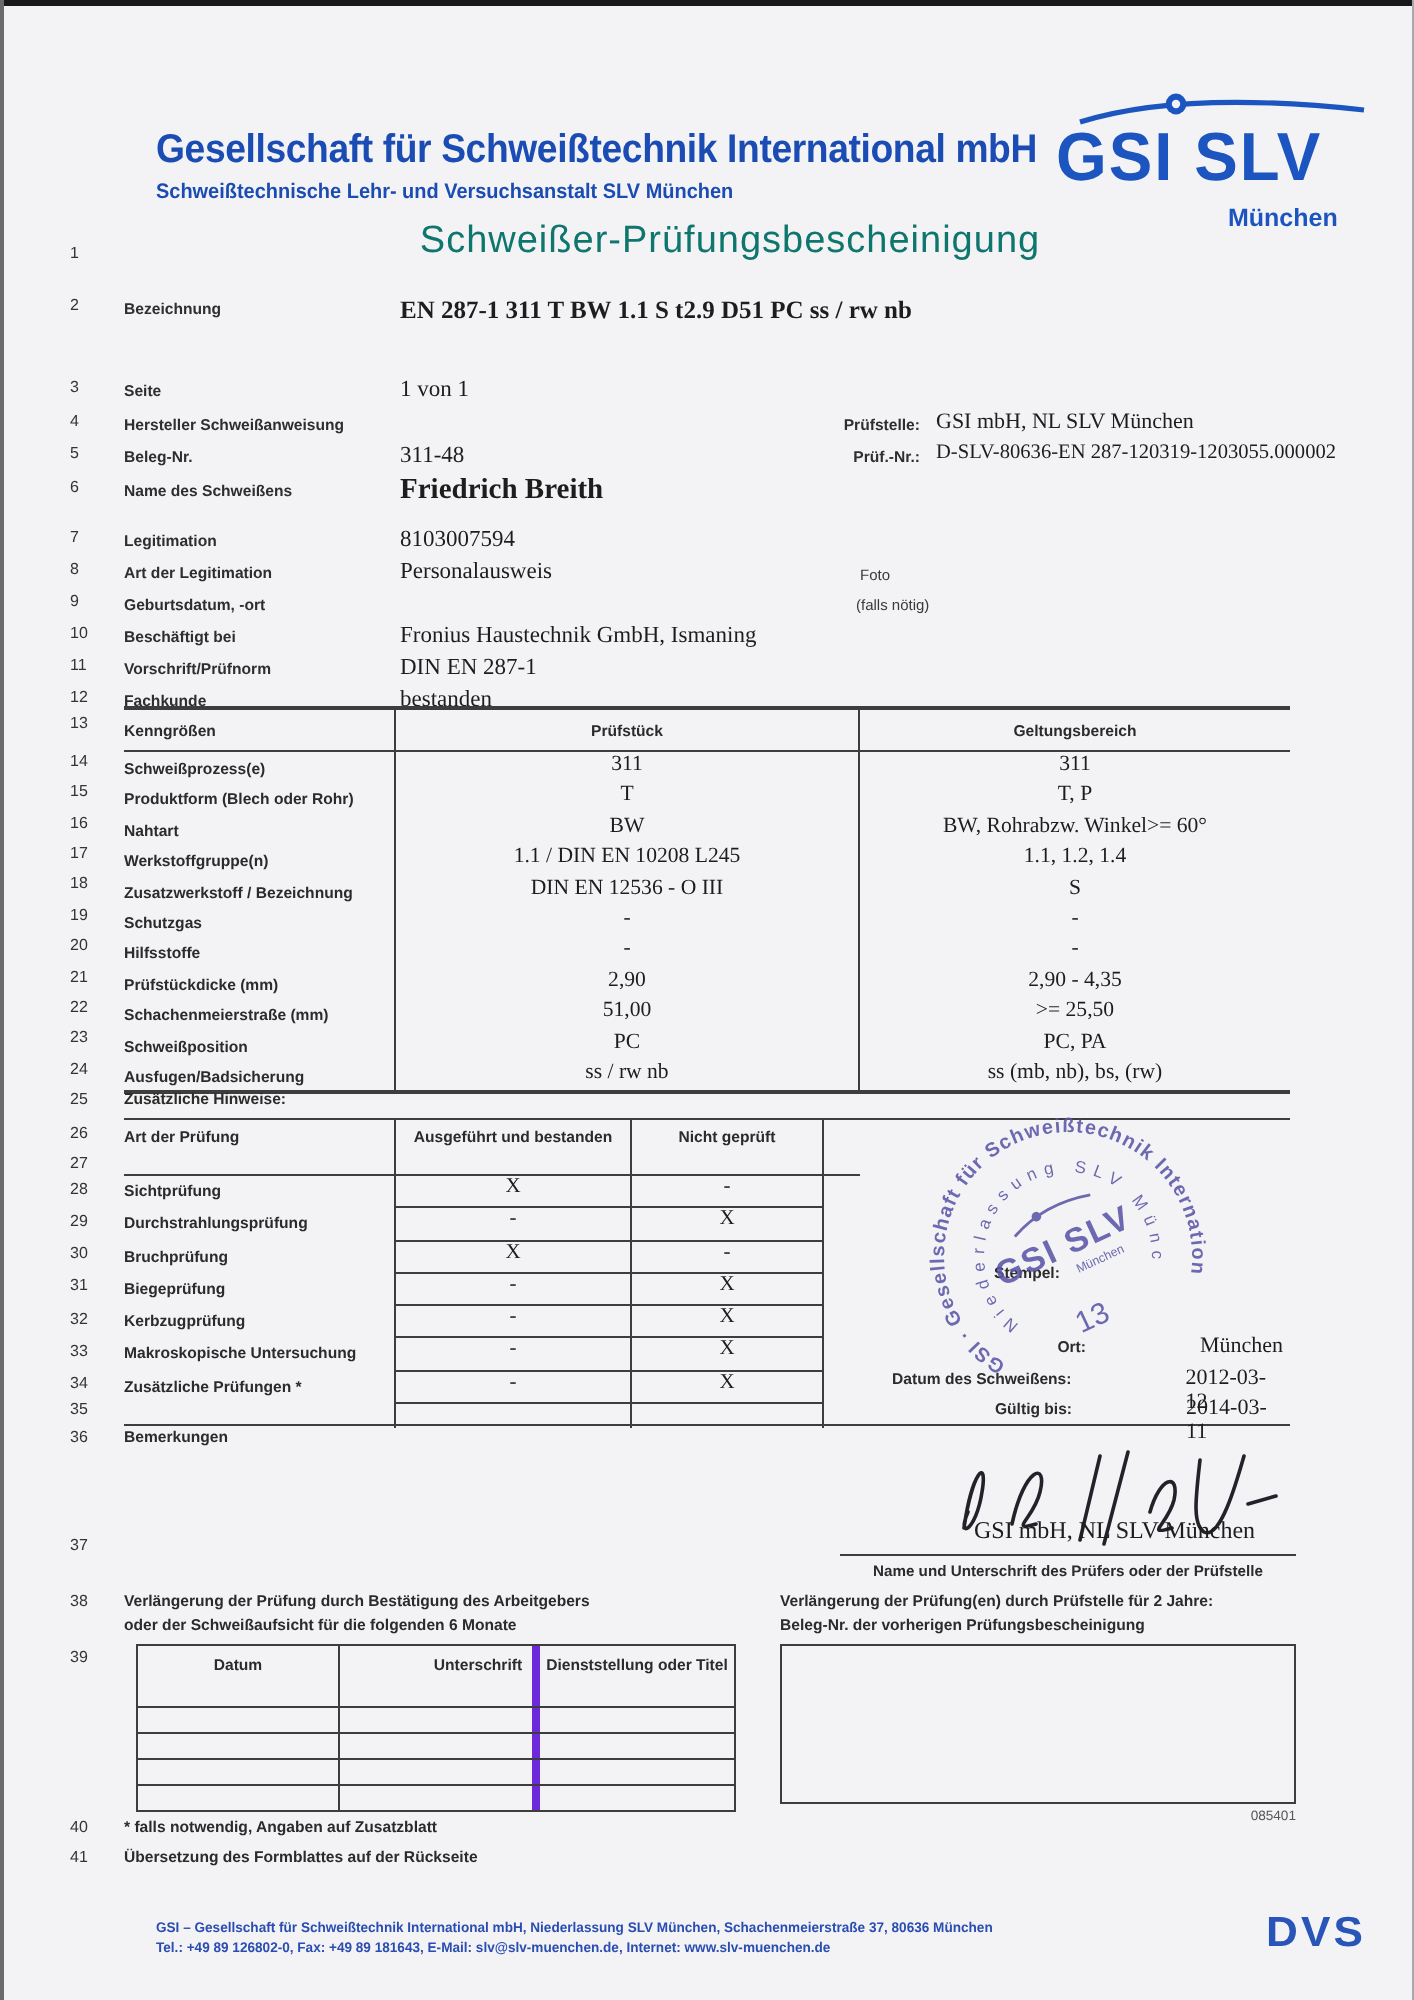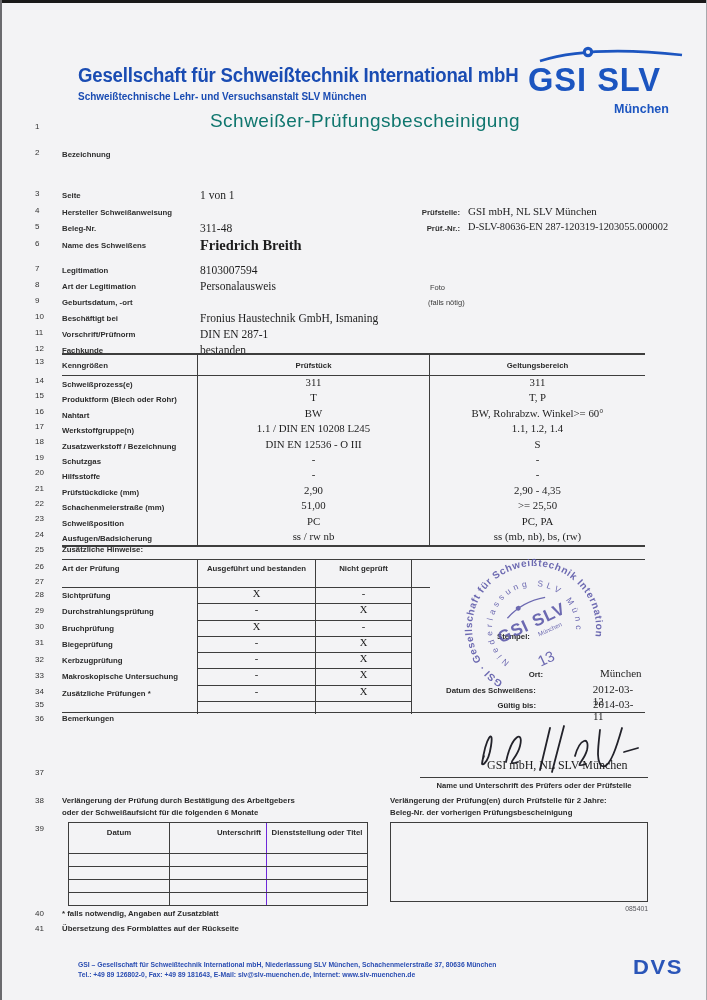--- a/index.html
+++ b/index.html
@@ -78,21 +78,21 @@
   .sig-line{position:absolute;left:420px;top:777px;width:228px;height:0;border-top:1.5px solid #3d3d3d;}
   .sig-caption{position:absolute;left:420px;top:781px;width:228px;text-align:center;font-weight:bold;font-size:7.6px;white-space:nowrap;}
 
   
   .ext-txt{position:absolute;font-weight:bold;font-size:7.8px;white-space:nowrap;}
   .ext-table{position:absolute;left:68px;top:822px;width:300px;border:1px solid #3d3d3d;}
   .xhead{display:flex;height:30px;}
   .xrow{display:flex;height:13px;border-top:1px solid #3d3d3d;}
   .xc1{width:100px;}
   .xc2{width:97px;border-left:1px solid #3d3d3d;padding-left:42px;}
-  .xc3{width:101px;border-left:1px solid #6d28d9;}
+  .xc3{width:101px;border-left:4px solid #6d28d9;}
   .xh{font-weight:bold;font-size:7.8px;text-align:center;padding-top:4px;line-height:1.5;}
   .ext-box{position:absolute;left:390px;top:822px;width:258px;height:80px;border:1px solid #3d3d3d;}
   .form-number{position:absolute;left:560px;top:905px;width:88px;text-align:right;font-size:6.8px;color:#55555a;}
   .footnote{position:absolute;left:62px;font-weight:bold;font-size:7.8px;}
 
   
   .footer-line{position:absolute;left:78px;font-weight:bold;font-size:7px;color:#2a4db2;
                transform:scaleX(.97);transform-origin:left;white-space:nowrap;}
   .dvs-logo{position:absolute;left:633px;top:955px;font-weight:bold;font-size:21px;color:#2a55b8;
             letter-spacing:1.5px;transform:scaleX(1.05);transform-origin:left;}
@@ -158,20 +158,21 @@
       <path d="M4,17 Q55,1 146,11" fill="none" stroke="#1c55c0" stroke-width="2.6"></path>
       <circle cx="52" cy="8" r="5.2" fill="#1c55c0"></circle>
       <circle cx="52" cy="8" r="2.1" fill="#f3f3f5"></circle>
     </svg>
     <div class="logo-text">GSI SLV</div>
     <div class="logo-city">München</div>
   </div>
 
   <div class="frow" style="top:148px">
     <span class="flabel">Bezeichnung</span>
+    <span class="fvalue big-bold">EN 287-1 311 T BW 1.1 S t2.9 D51 PC ss / rw nb</span>
   </div>
   <div class="frow" style="top:189px">
     <span class="flabel">Seite</span>
     <span class="fvalue">1 von 1</span>
   </div>
   <div class="frow" style="top:206px">
     <span class="flabel">Hersteller Schweißanweisung</span>
     <span class="fvalue"></span>
   </div>
   <div class="frow" style="top:222px">

